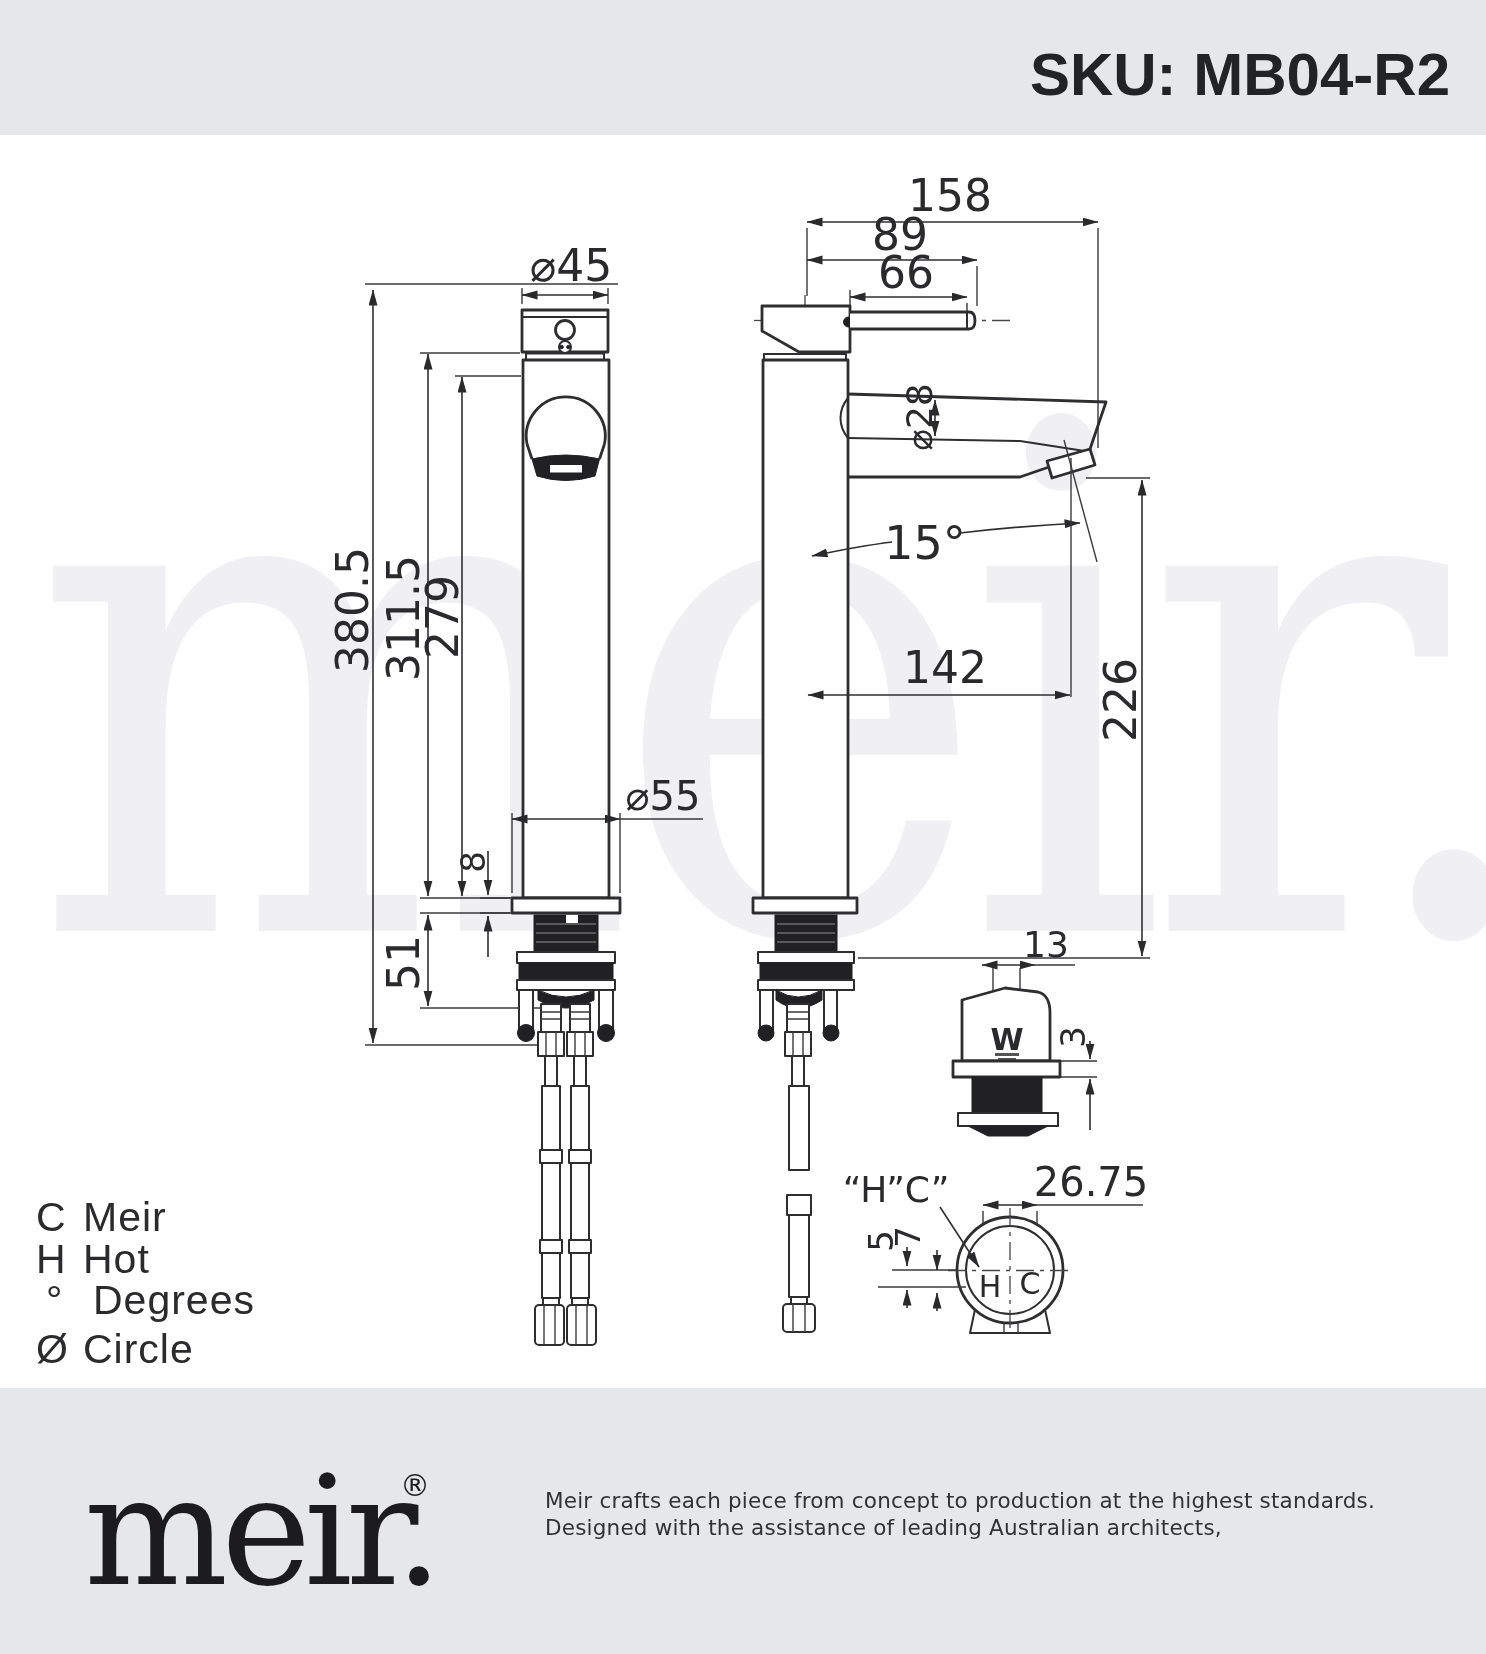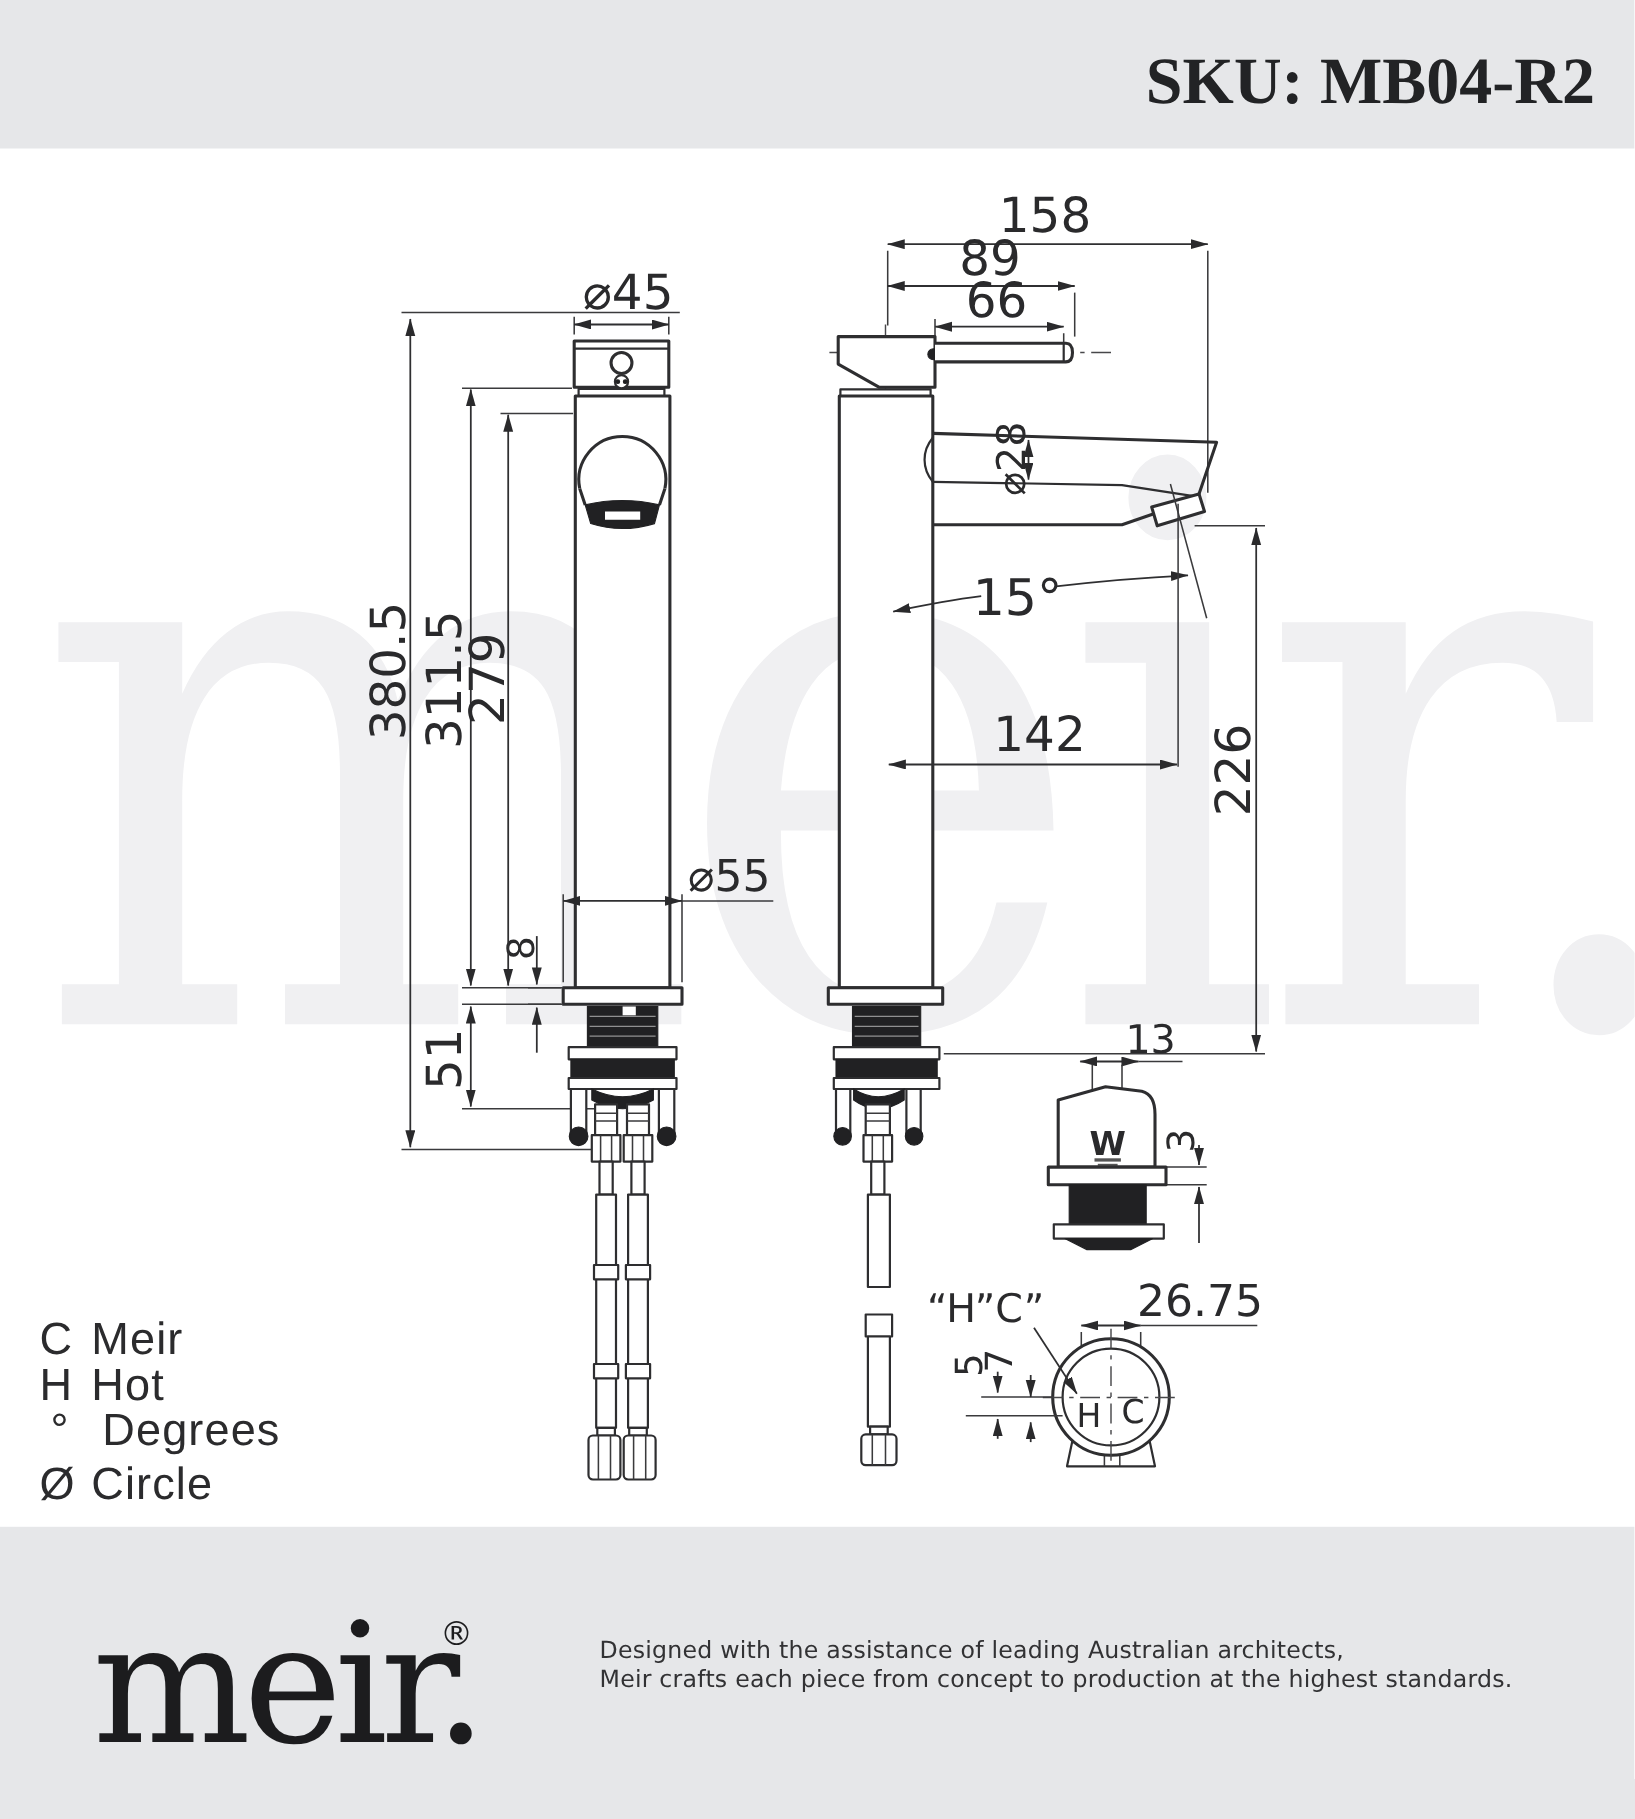--- a/index.html
+++ b/index.html
@@ -1,21 +1,21 @@
 <!DOCTYPE html>
 <html><head>
 <meta charset="utf-8">
 <style>
   html,body{margin:0;padding:0;}
   body{width:1486px;height:1654px;position:relative;background:#ffffff;overflow:hidden;
        font-family:"DejaVu Sans",sans-serif;}
   .band{position:absolute;left:0;width:1486px;background:#e6e7e9;z-index:3;}
   #top-band{top:0;height:135px;}
   #footer-band{top:1388px;height:266px;}
-  #sku{position:absolute;top:40px;right:36px;font-family:Liberation Serif, serif;
+  #sku{position:absolute;top:40px;right:36px;font-family:Liberation Sans, sans-serif;
        font-weight:bold;font-size:60px;color:#222325;letter-spacing:0px;z-index:4;}
   #watermark{position:absolute;left:30px;top:336px;font-family:"DejaVu Serif",serif;
        font-size:640px;line-height:1;letter-spacing:-26px;color:#f0f0f2;z-index:1;
        transform:scaleY(1.10);transform-origin:top left;white-space:nowrap;}
   #drawing{position:absolute;left:0;top:0;z-index:2;}
   
   .s3{stroke:#2e2e30;stroke-width:2.8;fill:none;stroke-linejoin:round;}
   .s2{stroke:#2e2e30;stroke-width:2;fill:none;stroke-linejoin:round;}
   .s1{stroke:#3a3a3c;stroke-width:1.4;fill:none;}
   .dim{stroke:#2f2f31;stroke-width:1.6;fill:none;}
@@ -272,15 +272,15 @@
 </div>
 <div class="legend-row" style="top:1326px">
   <span class="legend-sym">Ø</span>
   <span>Circle</span>
 </div>
 
 <div id="footer-band" class="band"></div>
 <div id="logo">meir.</div>
 <div id="logo-reg">®</div>
 <div id="footer-text">
+  <div>Meir crafts each piece from concept to production at the highest standards.</div>
   <div>Designed with the assistance of leading Australian architects,</div>
-  <div>Meir crafts each piece from concept to production at the highest standards.</div>
 </div>
 
 </body></html>

